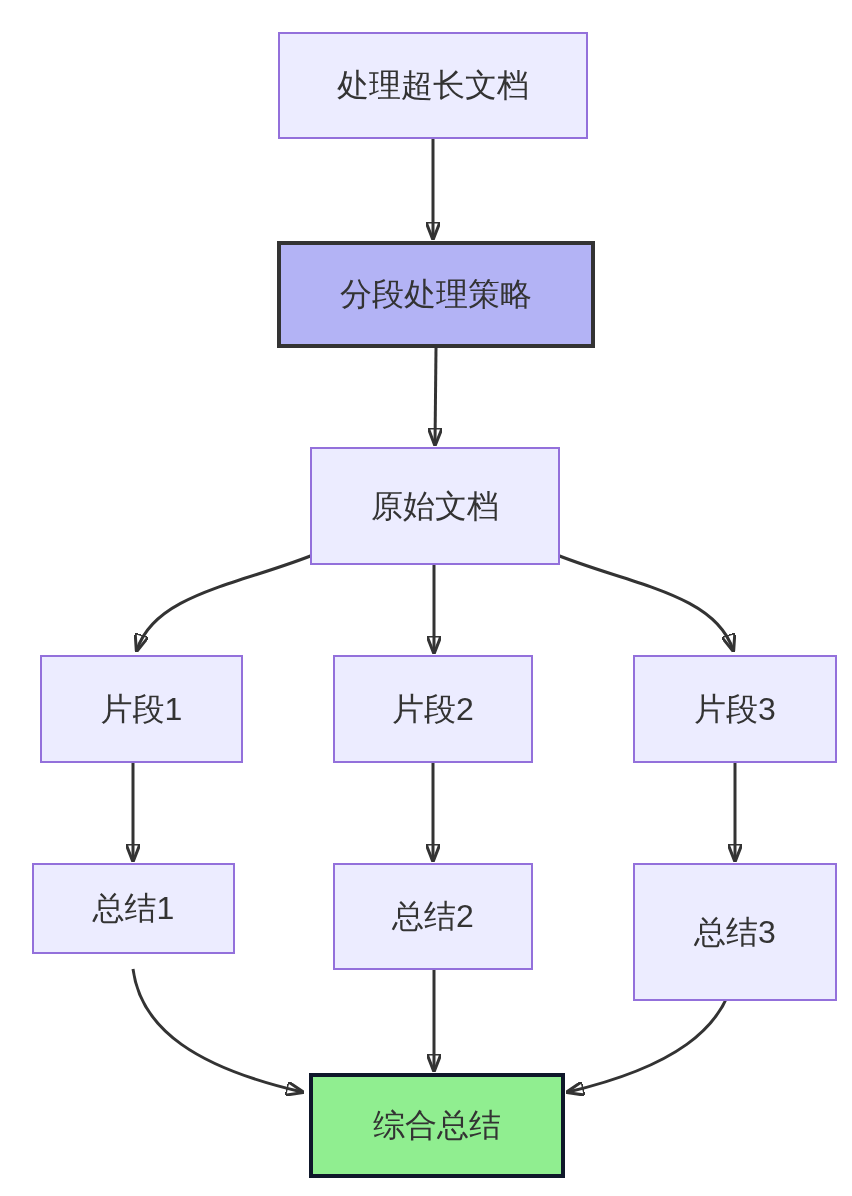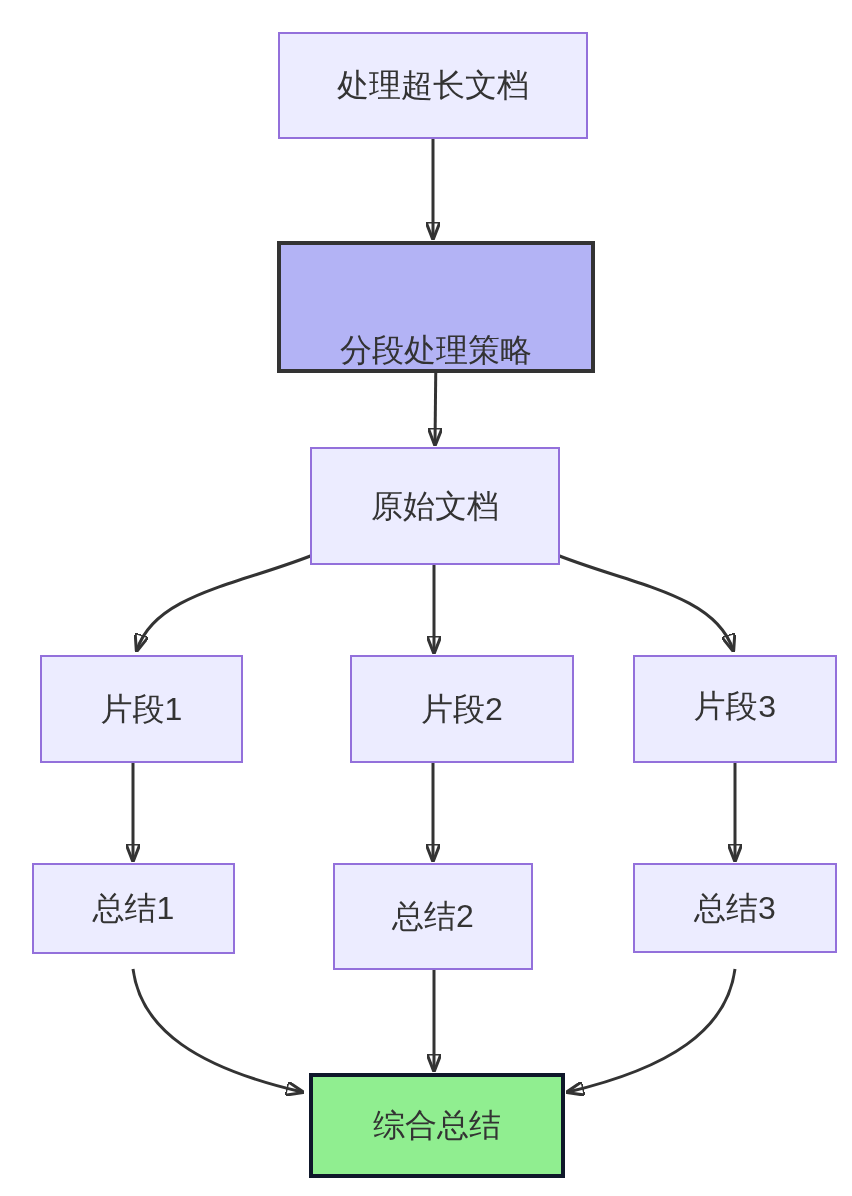--- a/index.html
+++ b/index.html
@@ -34,28 +34,28 @@
   .node.emphasis {
     background: #b3b3f5;
     border: 4px solid #333333;
   }
   .node.result {
     background: #90ee90;
     border: 4px solid #0f172a;
   }
   
   #n-task      { left: 278px; top: 32px;   width: 310px; height: 107px; }
-  #n-strategy  { left: 277px; top: 241px;  width: 318px; height: 132px; align-items: flex-end; }
+  #n-strategy  { left: 277px; top: 241px;  width: 318px; height: 107px; }
   #n-source    { left: 310px; top: 447px;  width: 250px; height: 118px; }
   #n-frag1     { left: 32px;  top: 655px;  width: 203px; height: 108px; margin-left: 8px; }
-  #n-frag2     { left: 350px; top: 655px;  width: 224px; height: 108px; }
-  #n-frag3     { left: 633px; top: 655px;  width: 204px; height: 108px; font-family: Liberation Mono, monospace; }
+  #n-frag2     { left: 333px; top: 655px;  width: 200px; height: 108px; }
+  #n-frag3     { left: 633px; top: 655px;  width: 204px; height: 108px; }
   #n-sum1      { left: 32px;  top: 863px;  width: 203px; height: 91px; }
   #n-sum2     { left: 333px; top: 863px;  width: 200px; height: 107px; }
-  #n-sum3      { left: 633px; top: 863px;  width: 204px; height: 90px; }
+  #n-sum3      { left: 633px; top: 863px;  width: 204px; height: 138px; }
   #n-final     { left: 309px; top: 1073px; width: 256px; height: 105px; }
 </style>
 </head>
 <body>
 
 <div class="canvas">
 
   <svg class="edges" viewBox="0 0 852 1196" xmlns="http://www.w3.org/2000/svg">
     <defs>
       <marker id="arrow" markerUnits="userSpaceOnUse" markerWidth="18" markerHeight="14" refX="16" refY="7" orient="auto">

